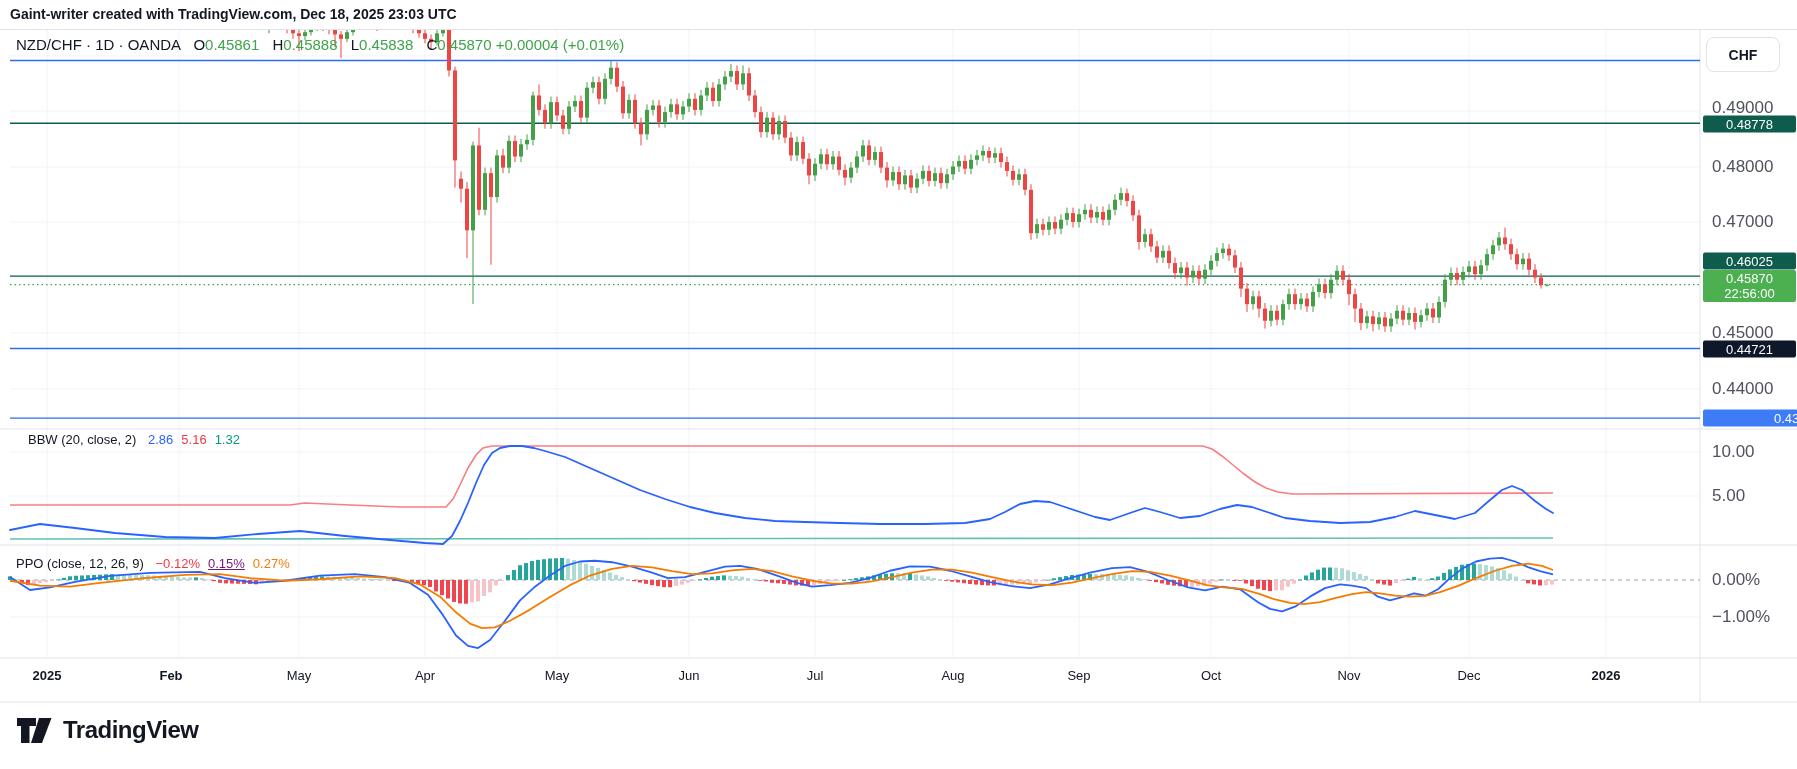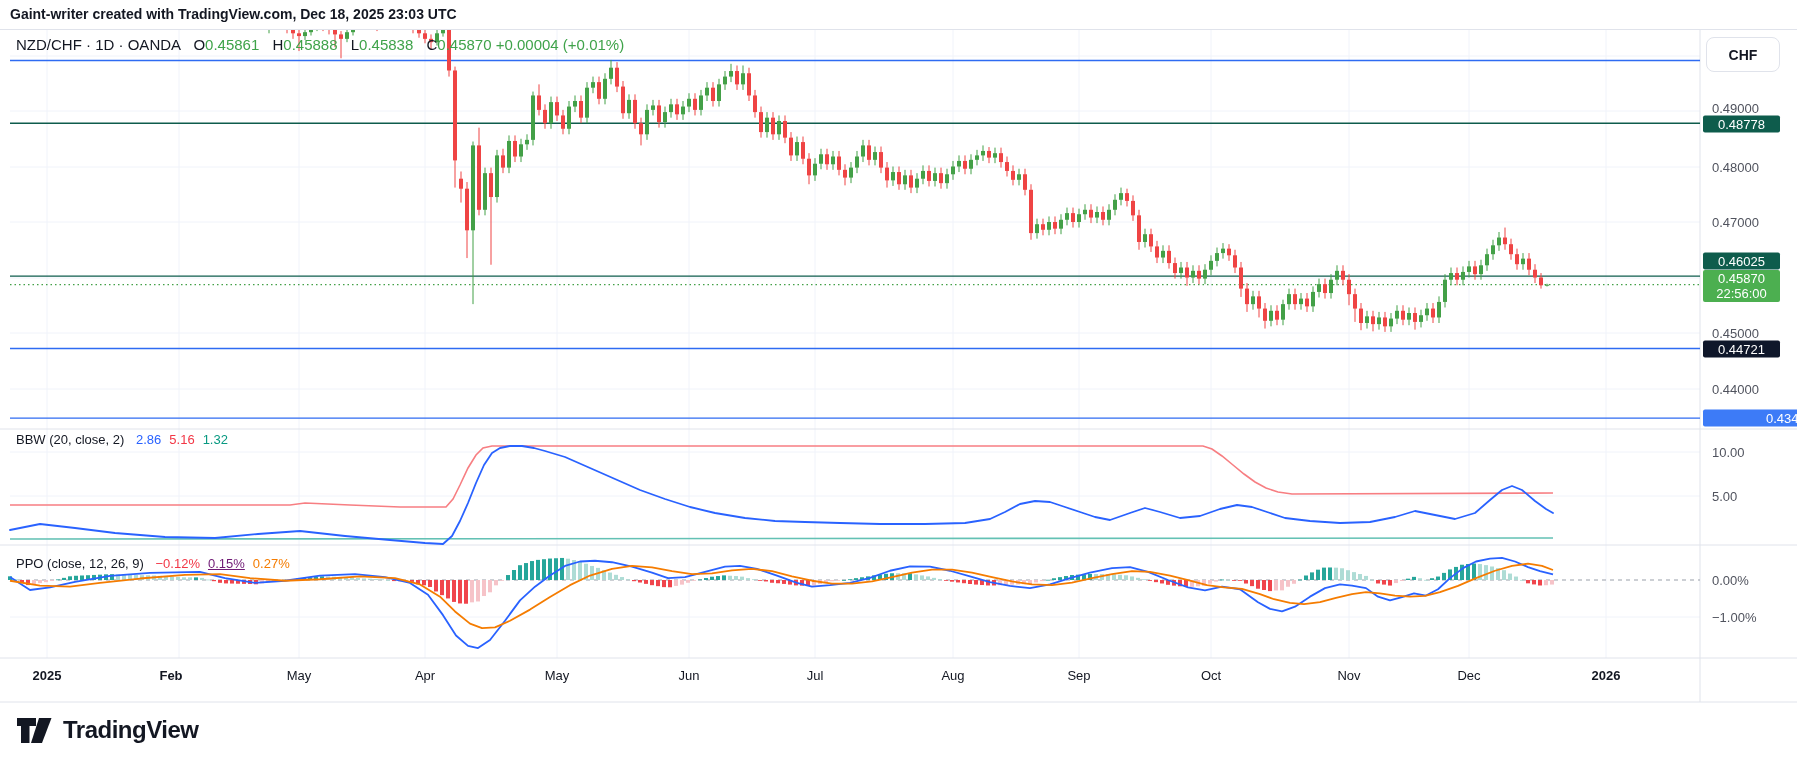--- a/index.html
+++ b/index.html
@@ -9,22 +9,22 @@
   #chart-svg{position:absolute;left:0;top:0;}
   .symrow{position:absolute;left:16px;top:36px;font-size:15px;white-space:nowrap;}
   .symrow .sym{color:#131722;}
   .symrow .ohlc-l{color:#131722;margin-left:9px;}
   .symrow .up{color:#3fa34a;}
   .indrow{position:absolute;left:16px;font-size:13px;white-space:nowrap;color:#131722;}
   .indrow span{margin-left:8px;}
   .chf-btn{position:absolute;left:1706px;top:37px;width:72px;height:33px;border:1px solid #e0e3eb;
            border-radius:8px;background:#fff;display:flex;align-items:center;justify-content:center;
            font-size:14px;font-weight:600;color:#131722;cursor:pointer;}
-  .tick{position:absolute;left:1712px;transform:translateY(-50%);font-size:13px;color:#50535e;white-space:nowrap;}
-  .badge{position:absolute;left:1703px;width:77px;transform:translateY(-50%);text-align:center;
+  .tick{position:absolute;left:1712px;transform:translateY(-50%);font-size:17px;color:#50535e;white-space:nowrap;}
+  .badge{position:absolute;left:1703px;width:93px;transform:translateY(-50%);text-align:center;
          font-size:13px;color:#fff;border-radius:2px;padding:1px 0;line-height:15px;}
   .badge .sub{display:block;text-align:center;}
   .tlabel{position:absolute;top:668px;transform:translateX(-50%);font-size:13px;color:#131722;}
   .tlabel.b{font-weight:700;}
   .footer{position:absolute;left:16px;top:716px;display:flex;align-items:center;}
   .footer .brand{font-size:24px;font-weight:800;letter-spacing:-0.5px;color:#131722;margin-left:10px;}
 </style>
 </head>
 <body>
 
@@ -774,21 +774,21 @@
     <span class="sym">·</span>
     <span class="sym">OANDA</span>
     <span class="ohlc-l">O</span><span class="up">0.45861</span>
     <span class="ohlc-l">H</span><span class="up">0.45888</span>
     <span class="ohlc-l">L</span><span class="up">0.45838</span>
     <span class="ohlc-l">C</span><span class="up">0.45870</span>
     <span class="up">+0.00004 (+0.01%)</span>
   </div>
 
   <div class="indrow" id="bbw-row" style="top: 432px;">
-    <span style="margin-left:0">BBW (20, close, 2)</span>
+    <span style="margin-left:12px">BBW (20, close, 2)</span>
   <span style="color: rgb(41, 98, 255);">2.86</span><span style="color: rgb(242, 54, 69);">5.16</span><span style="color: rgb(8, 153, 129);">1.32</span></div>
   <div class="indrow" id="ppo-row" style="top: 556px;">
     <span style="margin-left:0">PPO (close, 12, 26, 9)</span>
   <span style="color: rgb(242, 54, 69);">−0.12%</span><span style="color: #701a75; text-decoration: underline;">0.15%</span><span style="color: rgb(245, 124, 0);">0.27%</span></div>
 
   <div class="chf-btn">CHF</div>
 
   <div id="price-scale">
       <div class="tick" style="top: 108px;">0.49000</div>
       <div class="tick" style="top: 167px;">0.48000</div>

